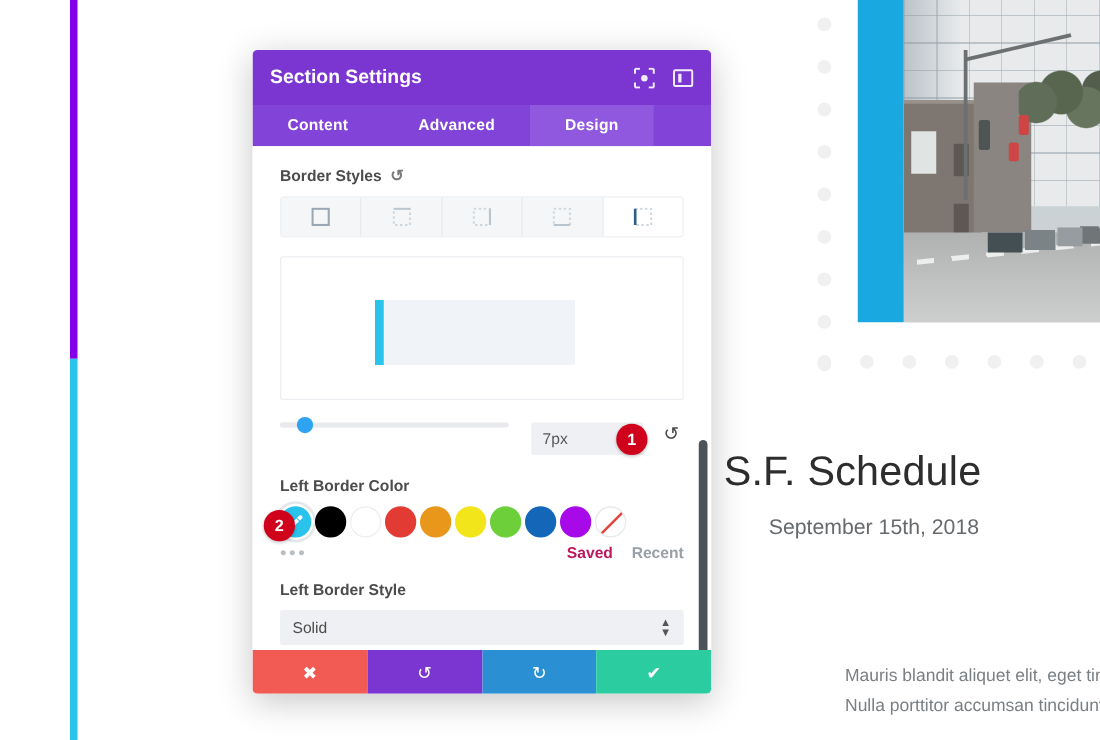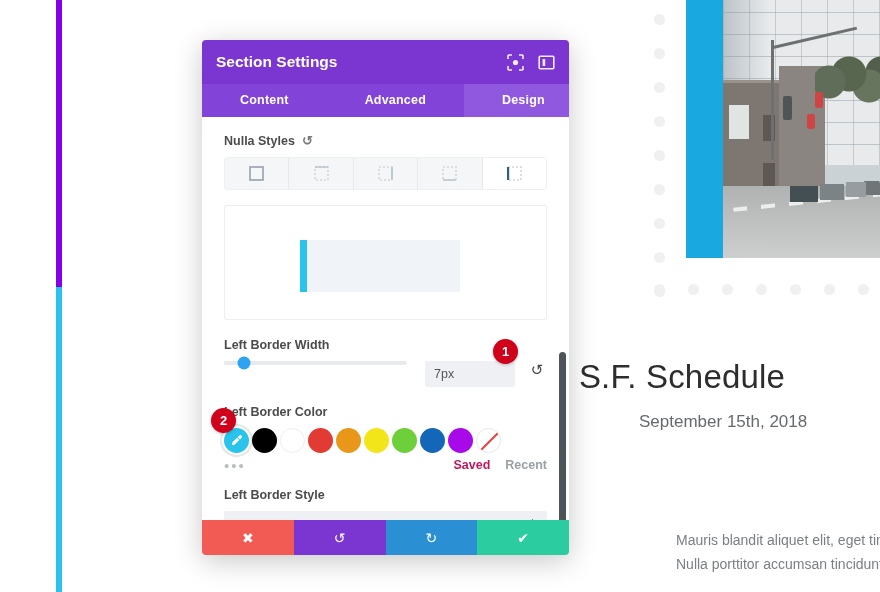--- a/index.html
+++ b/index.html
@@ -100,21 +100,21 @@
     background:#f0f0f0;
   }
   .dots-row { position:absolute; left:654px; top:284px; width:226px; height:14px; }
 
   
   .page-title {
     position:absolute; left:562px; top:358px; font-size:33px; color:#2d2d2d;
     font-weight:400; white-space:nowrap; letter-spacing:.2px;
   }
   .page-date {
-    position:absolute; left:639px; top:412px; font-size:17px; color:#666a6d; white-space:nowrap;
+    position:absolute; left:615px; top:412px; font-size:17px; color:#666a6d; white-space:nowrap;
   }
   .page-para {
     position:absolute; left:676px; top:528px; font-size:14px; color:#7a7f83;
     line-height:24px; white-space:nowrap;
   }
 
   
   .modal {
     position:absolute; left:202px; top:40px; width:367px; height:515px;
     background:#fff; border-radius:4px; box-shadow:0 6px 28px rgba(0,0,0,.22);
@@ -123,21 +123,21 @@
   .modal-header {
     height:44px; background:#7b35d1; display:flex; align-items:center;
     padding:0 14px; flex:0 0 auto;justify-content:space-between;
   }
   .modal-title { color:#fff; font-size:15.5px; font-weight:700; flex:1; }
   .hdr-icons { display:flex; gap:14px; align-items:center; }
   .hdr-icon { width:17px; height:17px; opacity:.9; cursor:pointer; }
 
   .tabs { height:33px; background:#8243d8; display:flex; flex:0 0 auto; }
   .tab {
-    padding:0 38px; height:33px; line-height:33px; color:#fff;
+    padding:0 28px; height:33px; line-height:33px; color:#fff;
     font-size:12.5px; font-weight:700; cursor:pointer; letter-spacing:.2px;
   }
   .tab.active { background:#9058de; }
 
   .modal-body {
     flex:1 1 auto; position:relative; background:#fff; overflow:hidden; padding:16px 22px 0 22px;
   }
 
   .field-label {
     font-size:12.5px; color:#4c4c4c; font-weight:700; margin-bottom:9px; display:flex;
@@ -312,21 +312,21 @@
 
     <div class="tabs">
       <div class="tab">Content</div>
       <div class="tab">Advanced</div>
       <div class="tab active">Design</div>
     </div>
 
     <div class="modal-body">
 
       <div class="field-label">
-        <span>Nulla Styles</span>
+        <span>Border Styles</span>
         <span class="reset-mini">↺</span>
       </div>
 
       <div class="style-row">
         <div class="style-btn">
           <svg width="15" height="15" viewBox="0 0 15 15">
               <rect x="1" y="1" width="13" height="13" fill="none" stroke="#9aa6b2" stroke-width="1.7"></rect>
             </svg>
         </div>
         <div class="style-btn">
@@ -353,21 +353,20 @@
               <path d="M1 1v13" stroke="#2f5f86" stroke-width="2.4"></path>
             </svg>
         </div>
       </div>
 
       <div class="preview-box">
         <div class="preview-inner"></div>
         <div class="preview-leftborder"></div>
       </div>
 
-      <div class="field-label">Left Border Width</div>
       <div class="slider-row">
         <div class="slider-track">
           <div class="slider-fill"></div>
           <div class="slider-knob"></div>
         </div>
         <div class="num-field">
           <span>7px</span>
         </div>
         <div class="reset-icon">↺</div>
       </div>

